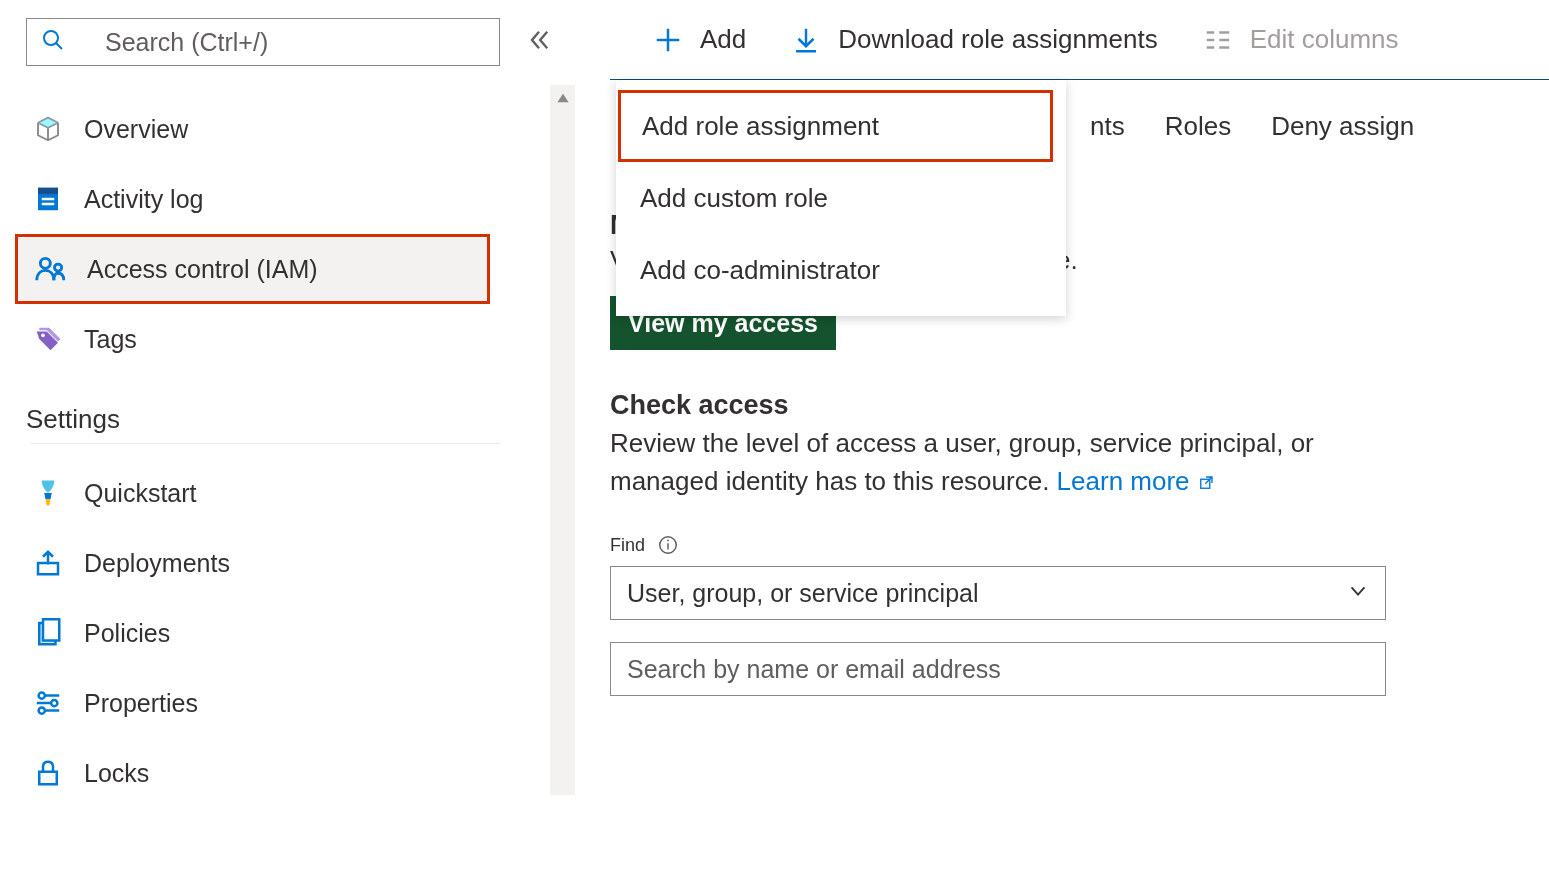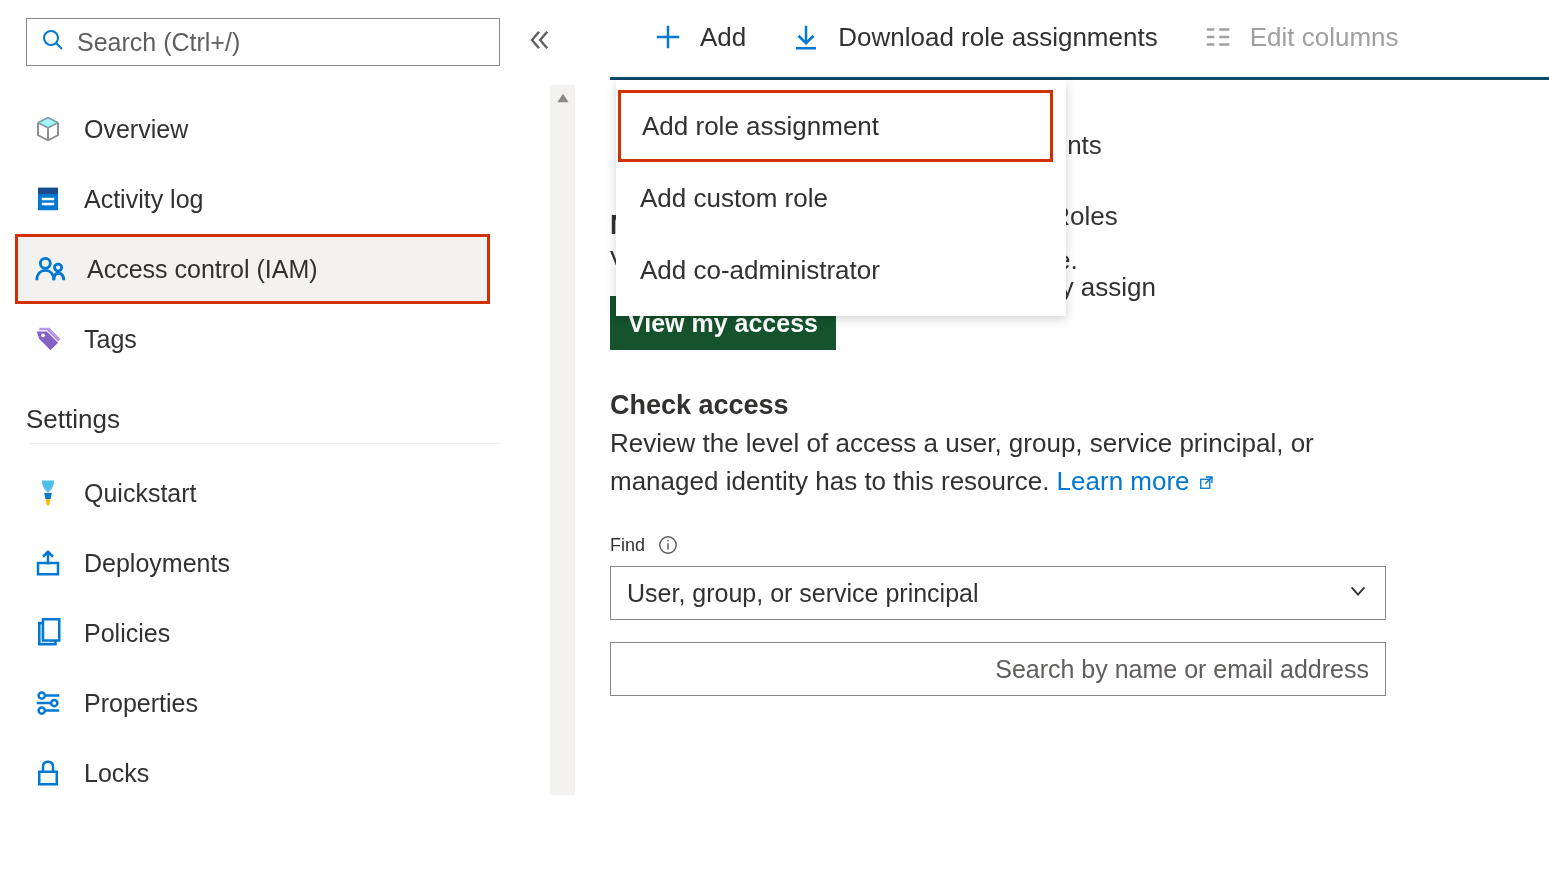--- a/index.html
+++ b/index.html
@@ -1,64 +1,64 @@
 <!DOCTYPE html>
 <html><head>
 <meta charset="utf-8">
 <style>
   * { box-sizing: border-box; margin: 0; padding: 0; font-family: "Segoe UI", Arial, sans-serif; }
   body { width: 1549px; height: 894px; background: #fff; color: #323130; position: relative; overflow: hidden; }
 
   
   .sidebar { position: absolute; left: 0; top: 0; width: 575px; height: 894px; }
   .search-row { display: flex; align-items: center; padding: 18px 0 18px 26px; }
-  .search-box { display: flex; align-items: center; border: 1px solid #8a8886; width: 474px; height: 48px; padding: 0 14px; background: #fff; }
+  .search-box { display: flex; align-items: center; border: 1px solid #8a8886; width: 474px; height: 48px; padding: 0 14px; background: #fff; gap: 28px; }
   .search-box input { border: none; outline: none; font-size: 25px; color: #605e5c; margin-left: 12px; width: 100%; font-family: inherit; }
   .search-box input::placeholder { color: #605e5c; }
   .collapse-btn { margin-left: 25px; cursor: pointer; }
 
   .nav-items { padding-top: 10px; position: relative; }
   .nav-item { display: flex; align-items: center; height: 70px; padding-left: 30px; font-size: 25px; cursor: pointer; position: relative; }
   .nav-item.selected { background: #f3f2f1; border: 3px solid #d13000; width: 475px; margin-left: 15px; padding-left: 15px; }
   .nav-item .icon-slot { width: 36px; height: 36px; display: flex; align-items: center; justify-content: center; flex-shrink: 0; }
   .nav-item .label { margin-left: 18px; }
   .section-header { font-size: 26px; padding-left: 26px; margin-top: 30px; margin-bottom: 6px; color: #323130; }
   .section-divider { border-top: 1px solid #edebe9; margin: 8px 30px 14px 30px; width: 470px; }
 
   .scrollbar-ghost { position: absolute; right: 0; top: 85px; width: 25px; height: 710px; background: #f3f2f1; }
   .scrollbar-arrow-up, .scrollbar-arrow-down { position: absolute; right: 0; width: 25px; height: 25px; display:flex; align-items:center; justify-content:center; color:#8a8886; }
   .scrollbar-arrow-up { top: 85px; }
 
   
   .main { position: absolute; left: 610px; top: 0; right: 0; height: 894px; }
-  .toolbar { display: flex; align-items: flex-end; height: 80px; border-bottom: 3px solid #0c4a6e; padding-left: 20px; }
+  .toolbar { display: flex; align-items: center; height: 80px; border-bottom: 1px solid #0c4a6e; padding-left: 20px; }
   .toolbar-btn { display: flex; align-items: center; font-size: 26px; padding: 0 22px; height: 80px; cursor: pointer; position:relative; }
   .toolbar-btn .icon-slot { width: 32px; height: 32px; display:flex; align-items:center; justify-content:center; margin-right: 16px; }
   .toolbar-btn.disabled { color: #a19f9d; }
   .toolbar-btn.disabled .icon-slot svg path, .toolbar-btn.disabled .icon-slot svg line { stroke: #a19f9d; }
 
-  .tabs { display: flex; align-items: center; height: 72px; font-size: 26px; gap: 40px; padding-left: 10px; margin-top: 10px; flex-direction: column; }
+  .tabs { display: flex; align-items: center; height: 72px; font-size: 26px; gap: 40px; padding-left: 10px; margin-top: 10px; }
   .tabs .tab { cursor: pointer; color: #323130; }
 
   .dropdown-menu { position: absolute; left: 616px; top: 80px; width: 450px; background: #fff; box-shadow: 0 3px 10px rgba(0,0,0,0.18); z-index: 100; padding: 10px 0; }
   .dropdown-item { height: 72px; display: flex; align-items: center; font-size: 26px; padding-left: 24px; cursor: pointer; }
   .dropdown-item.highlight { border: 3px solid #d13000; width: 435px; margin-left: 2px; padding-left: 21px; }
   .section-title { font-size: 27px; font-weight: 700; margin-bottom: 4px; }
   .section-desc-partial { font-size: 26px; color: #323130; }
   .primary-btn { display: inline-flex; align-items: center; justify-content: center; background: #14532d; color: #fff; font-size: 25px; font-weight: 600; height: 54px; padding: 0 18px; margin-top: 20px; cursor: pointer; border: none; }
   .section2 { margin-top: 40px; }
   .section2 .desc { font-size: 26px; line-height: 1.45; max-width: 780px; }
   .link { color: #0078d4; cursor: pointer; }
 
   .find-row { display: flex; align-items: center; margin-top: 34px; font-size: 18px; }
   .info-icon { margin-left: 12px; display: inline-flex; }
 
   .select-box { margin-top: 10px; width: 776px; height: 54px; border: 1px solid #8a8886; display: flex; align-items: center; justify-content: space-between; padding: 0 16px; font-size: 25px; cursor: pointer; gap: 22px; }
   .input-box { margin-top: 22px; width: 776px; height: 54px; border: 1px solid #8a8886; display: flex; align-items: center; padding: 0 16px; }
-  .input-box input { border: none; outline: none; font-size: 25px; width: 100%; color: #605e5c; font-family: inherit; text-align: right; }
+  .input-box input { border: none; outline: none; font-size: 25px; width: 100%; color: #605e5c; font-family: inherit; }
   .input-box input::placeholder { color: #605e5c; }
 
 </style>
 </head>
 <body>
 
 <div class="sidebar">
   <div class="search-row">
     <div class="search-box">
       <span class="icon-slot">

